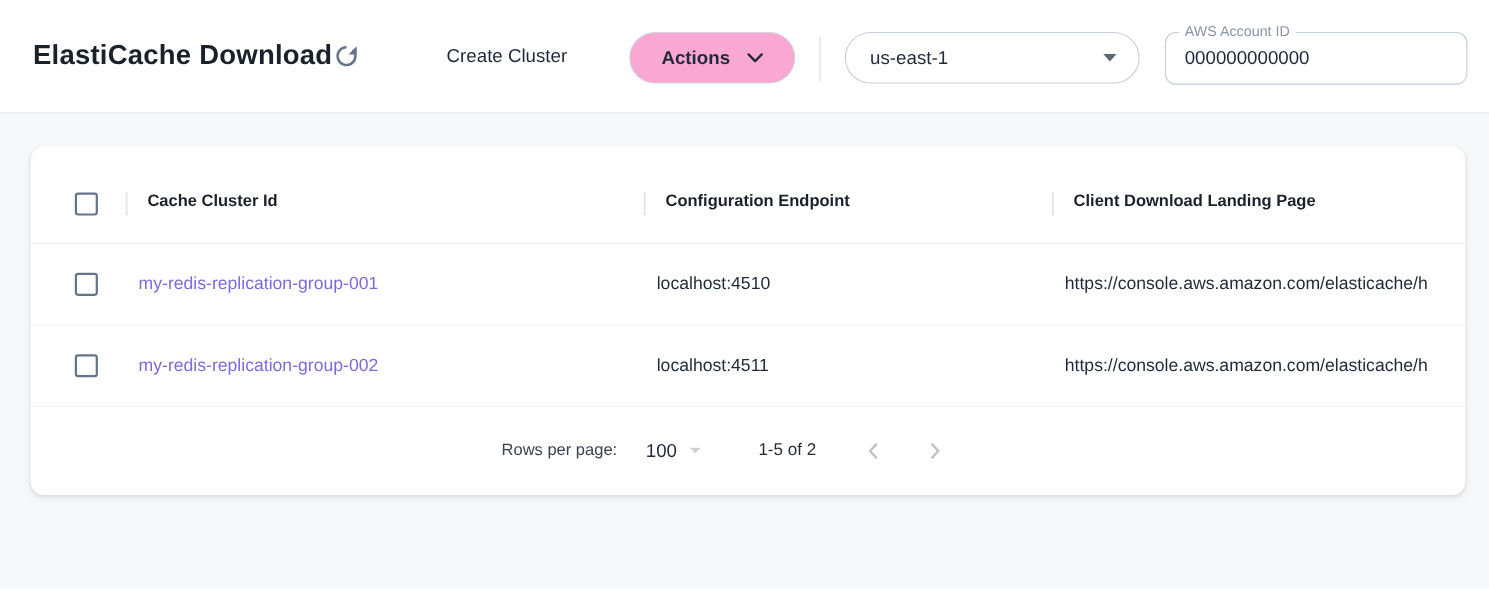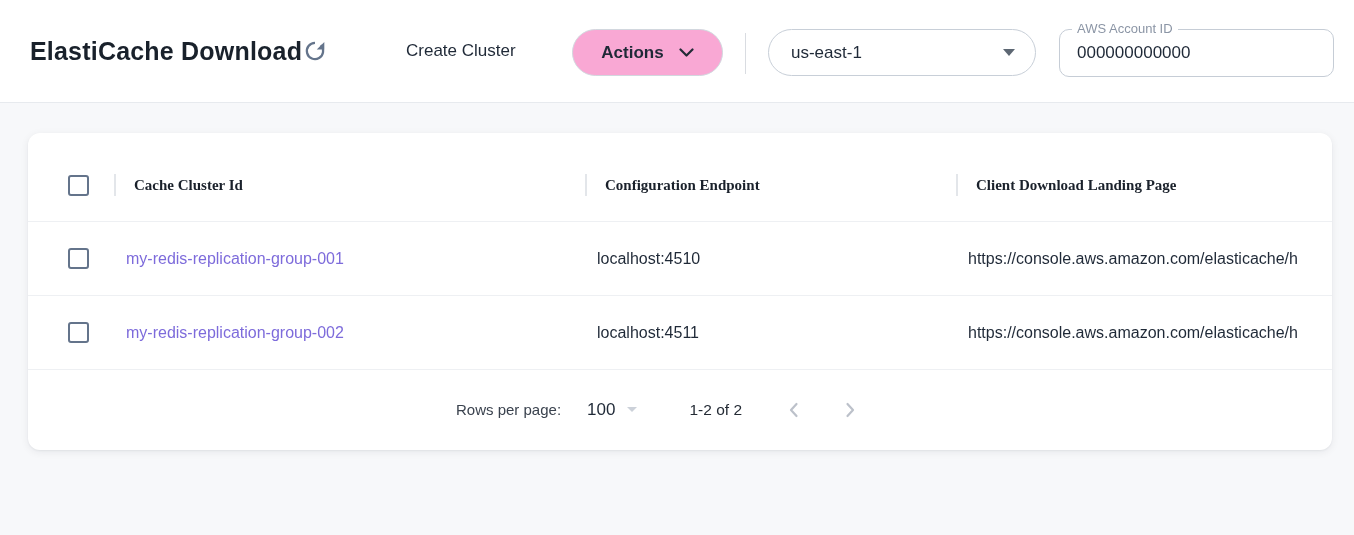--- a/index.html
+++ b/index.html
@@ -76,21 +76,21 @@
   .thead { height:73px; font-size:15px; font-weight:700; color:#1a212b; }
   .trow  { height:74px; font-size:16px; }
   .cell-check { width:86px; padding-left:40px; flex:none; }
   .checkbox {
     display:block; width:21px; height:21px; background:#fff;
     border:2px solid #64748b; border-radius:3px; cursor:pointer;
   }
   .col1 { width:471px; flex:none; }
   .col2 { width:371px; flex:none; }
   .col3 { flex:1 1 auto; min-width:0; }
-  .hcell { display:flex; align-items:center; white-space:nowrap; overflow:hidden;font-family:Liberation Serif, serif; }
+  .hcell { display:flex; white-space:nowrap; overflow:hidden; }
   .hsep { width:2px; height:22px; background:#e3e6ea; margin-right:18px; flex:none; }
   .dcell { padding-left:12px; white-space:nowrap; overflow:hidden; color:#1f2937; }
   .cluster-link { color:#7d6bdb; text-decoration:none; cursor:pointer; }
 
   
   .tfoot {
     height:79px; display:flex; align-items:center; justify-content:center;
     padding-right:36px; color:#2c3542;
   }
   .rpp-label { font-size:15px; color:#3a424e; }
@@ -192,21 +192,21 @@
       <div class="dcell col2">localhost:4511</div>
       <div class="dcell col3">https://console.aws.amazon.com/elasticache/h</div>
     </div>
 
     <div class="tfoot">
       <span class="rpp-label">Rows per page:</span>
       <div class="rpp-select">
         <span class="rpp-value">100</span>
         <span class="rpp-caret"></span>
       </div>
-      <span class="range-label">1-2 of 2</span>
+      <span class="range-label">1-5 of 2</span>
       <button class="page-btn prev">
         <span style="display:flex">
           <svg width="22" height="22" viewBox="0 0 22 22">
             <polyline points="13.5,5 8,11 13.5,17" fill="none" stroke="#bcc1ca" stroke-width="2.2" stroke-linecap="round" stroke-linejoin="round"></polyline>
           </svg>
         </span>
       </button>
       <button class="page-btn next">
         <span style="display:flex">
           <svg width="22" height="22" viewBox="0 0 22 22">

